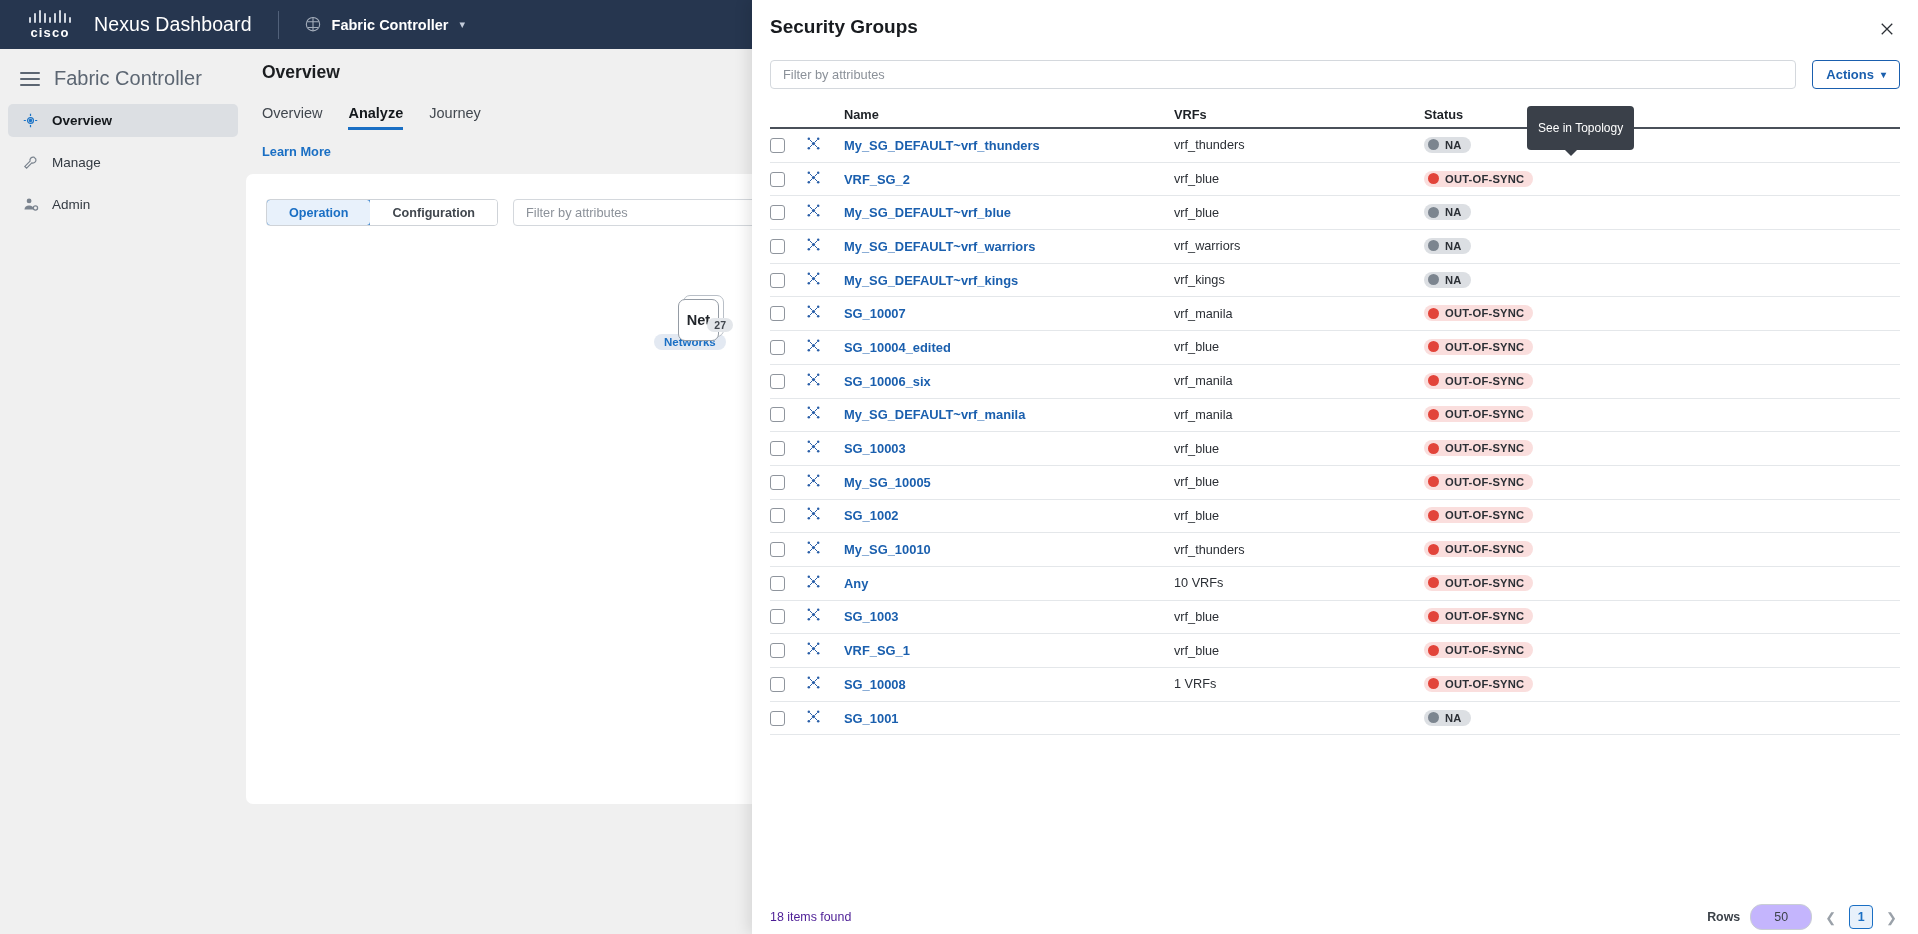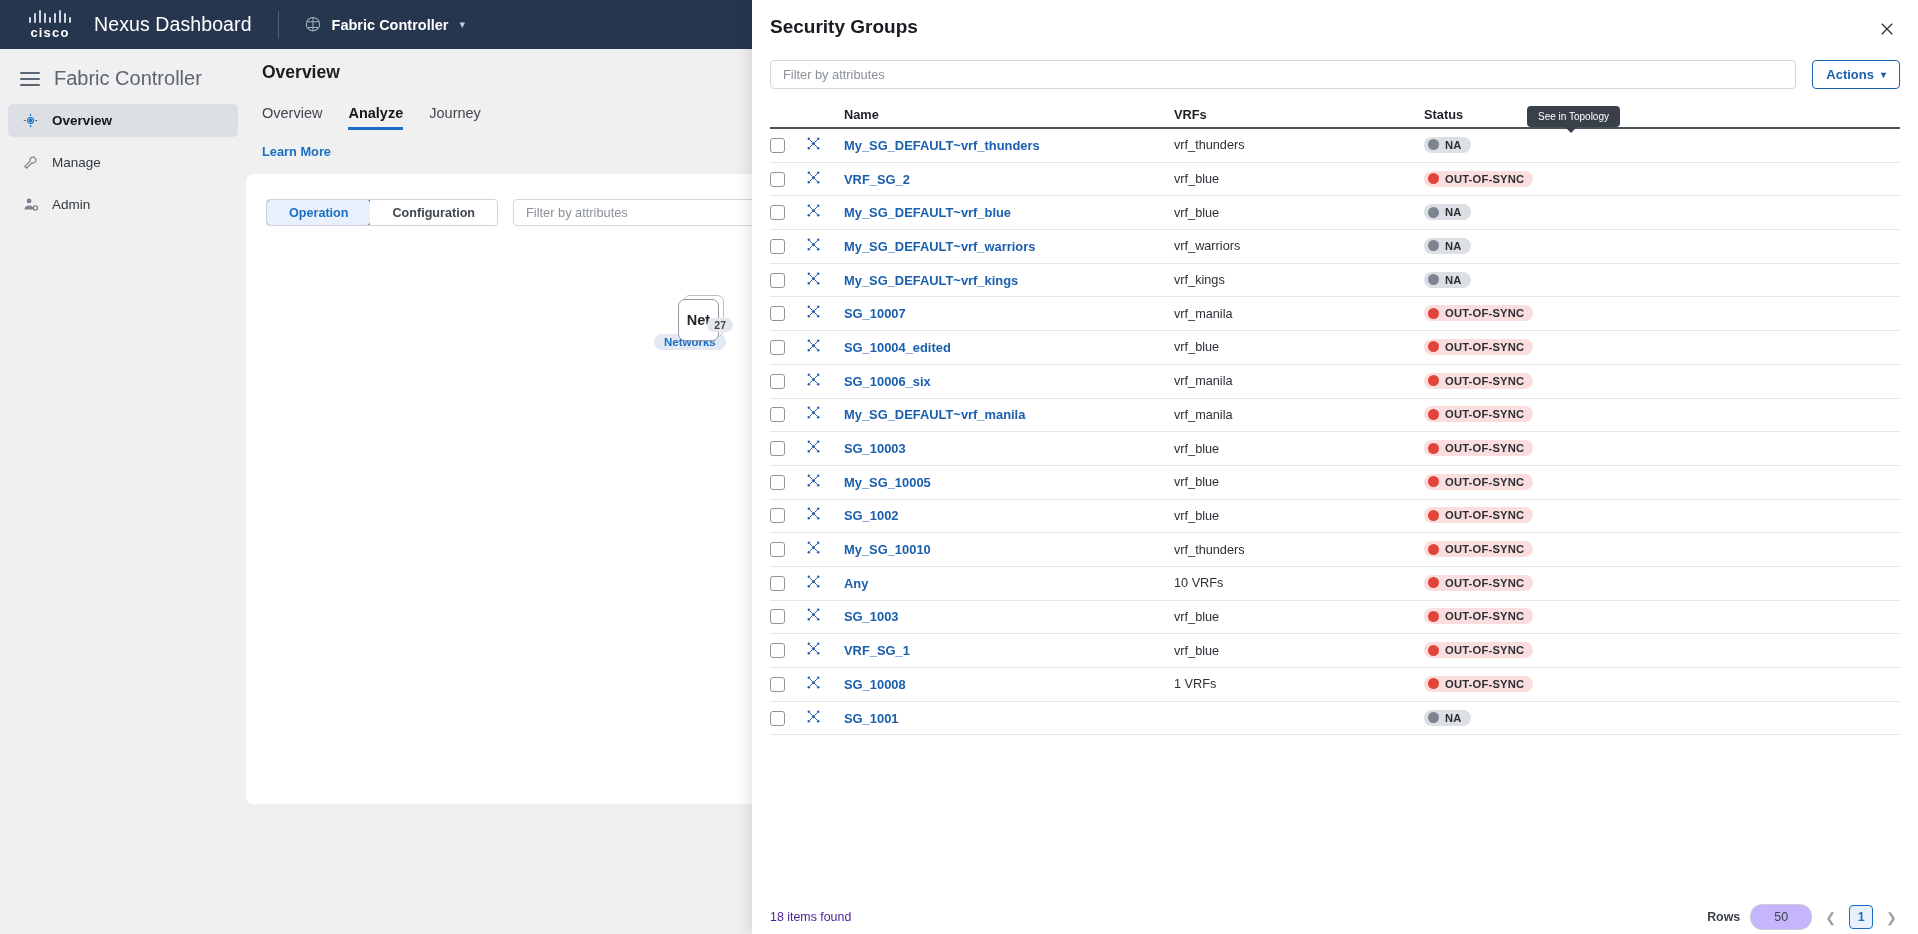--- a/index.html
+++ b/index.html
@@ -100,22 +100,22 @@
   .cell-vrf { font-size:12.7px; color:#2b2f35; }
   .badge { display:inline-flex; align-items:center; gap:6px; border-radius:11px; padding:2px 9px 2px 4px;
            font-size:11.2px; font-weight:700; letter-spacing:.2px; }
   .badge .dot { width:11px; height:11px; border-radius:50%; }
   .badge.na { background:#dcdfe3; color:#2b2f35; }
   .badge.na .dot { background:#7c858f; }
   .badge.oos { background:#fadedd; color:#2b2f35; }
   .badge.oos .dot { background:#e2443a; }
 
   
-  .tooltip { position:absolute; left:775px; top:106px; background:#3a4049; color:#fff; font-size:10px;
-             border-radius:4px; padding:5px 11px; white-space:nowrap; }
+  .tooltip { position:absolute; left:775px; top:106px; background:#3a4049; color:#fff; font-size:12px;
+             border-radius:4px; padding:15px 11px; white-space:nowrap; }
   .tooltip:after { content:""; position:absolute; left:37px; bottom:-6px; width:0; height:0;
                    border-left:7px solid transparent; border-right:7px solid transparent; border-top:7px solid #3a4049; }
 
   
   .dr-footer { position:absolute; left:18px; right:18px; bottom:0px; height:34px; display:flex; align-items:center; }
   .ft-count { font-size:12.4px; color:#4c1d95; }
   .ft-right { margin-left:auto; display:flex; align-items:center; gap:10px; }
   .ft-lbl { font-size:12.4px; color:#3c4249;font-weight:bold; }
   .ft-sel { border:1px solid #c9ced4; border-radius:12px; height:26px; min-width:62px; display:flex;
             align-items:center; justify-content:center; font-size:12.4px; color:#3c4249; background:#c4b5fd; }

